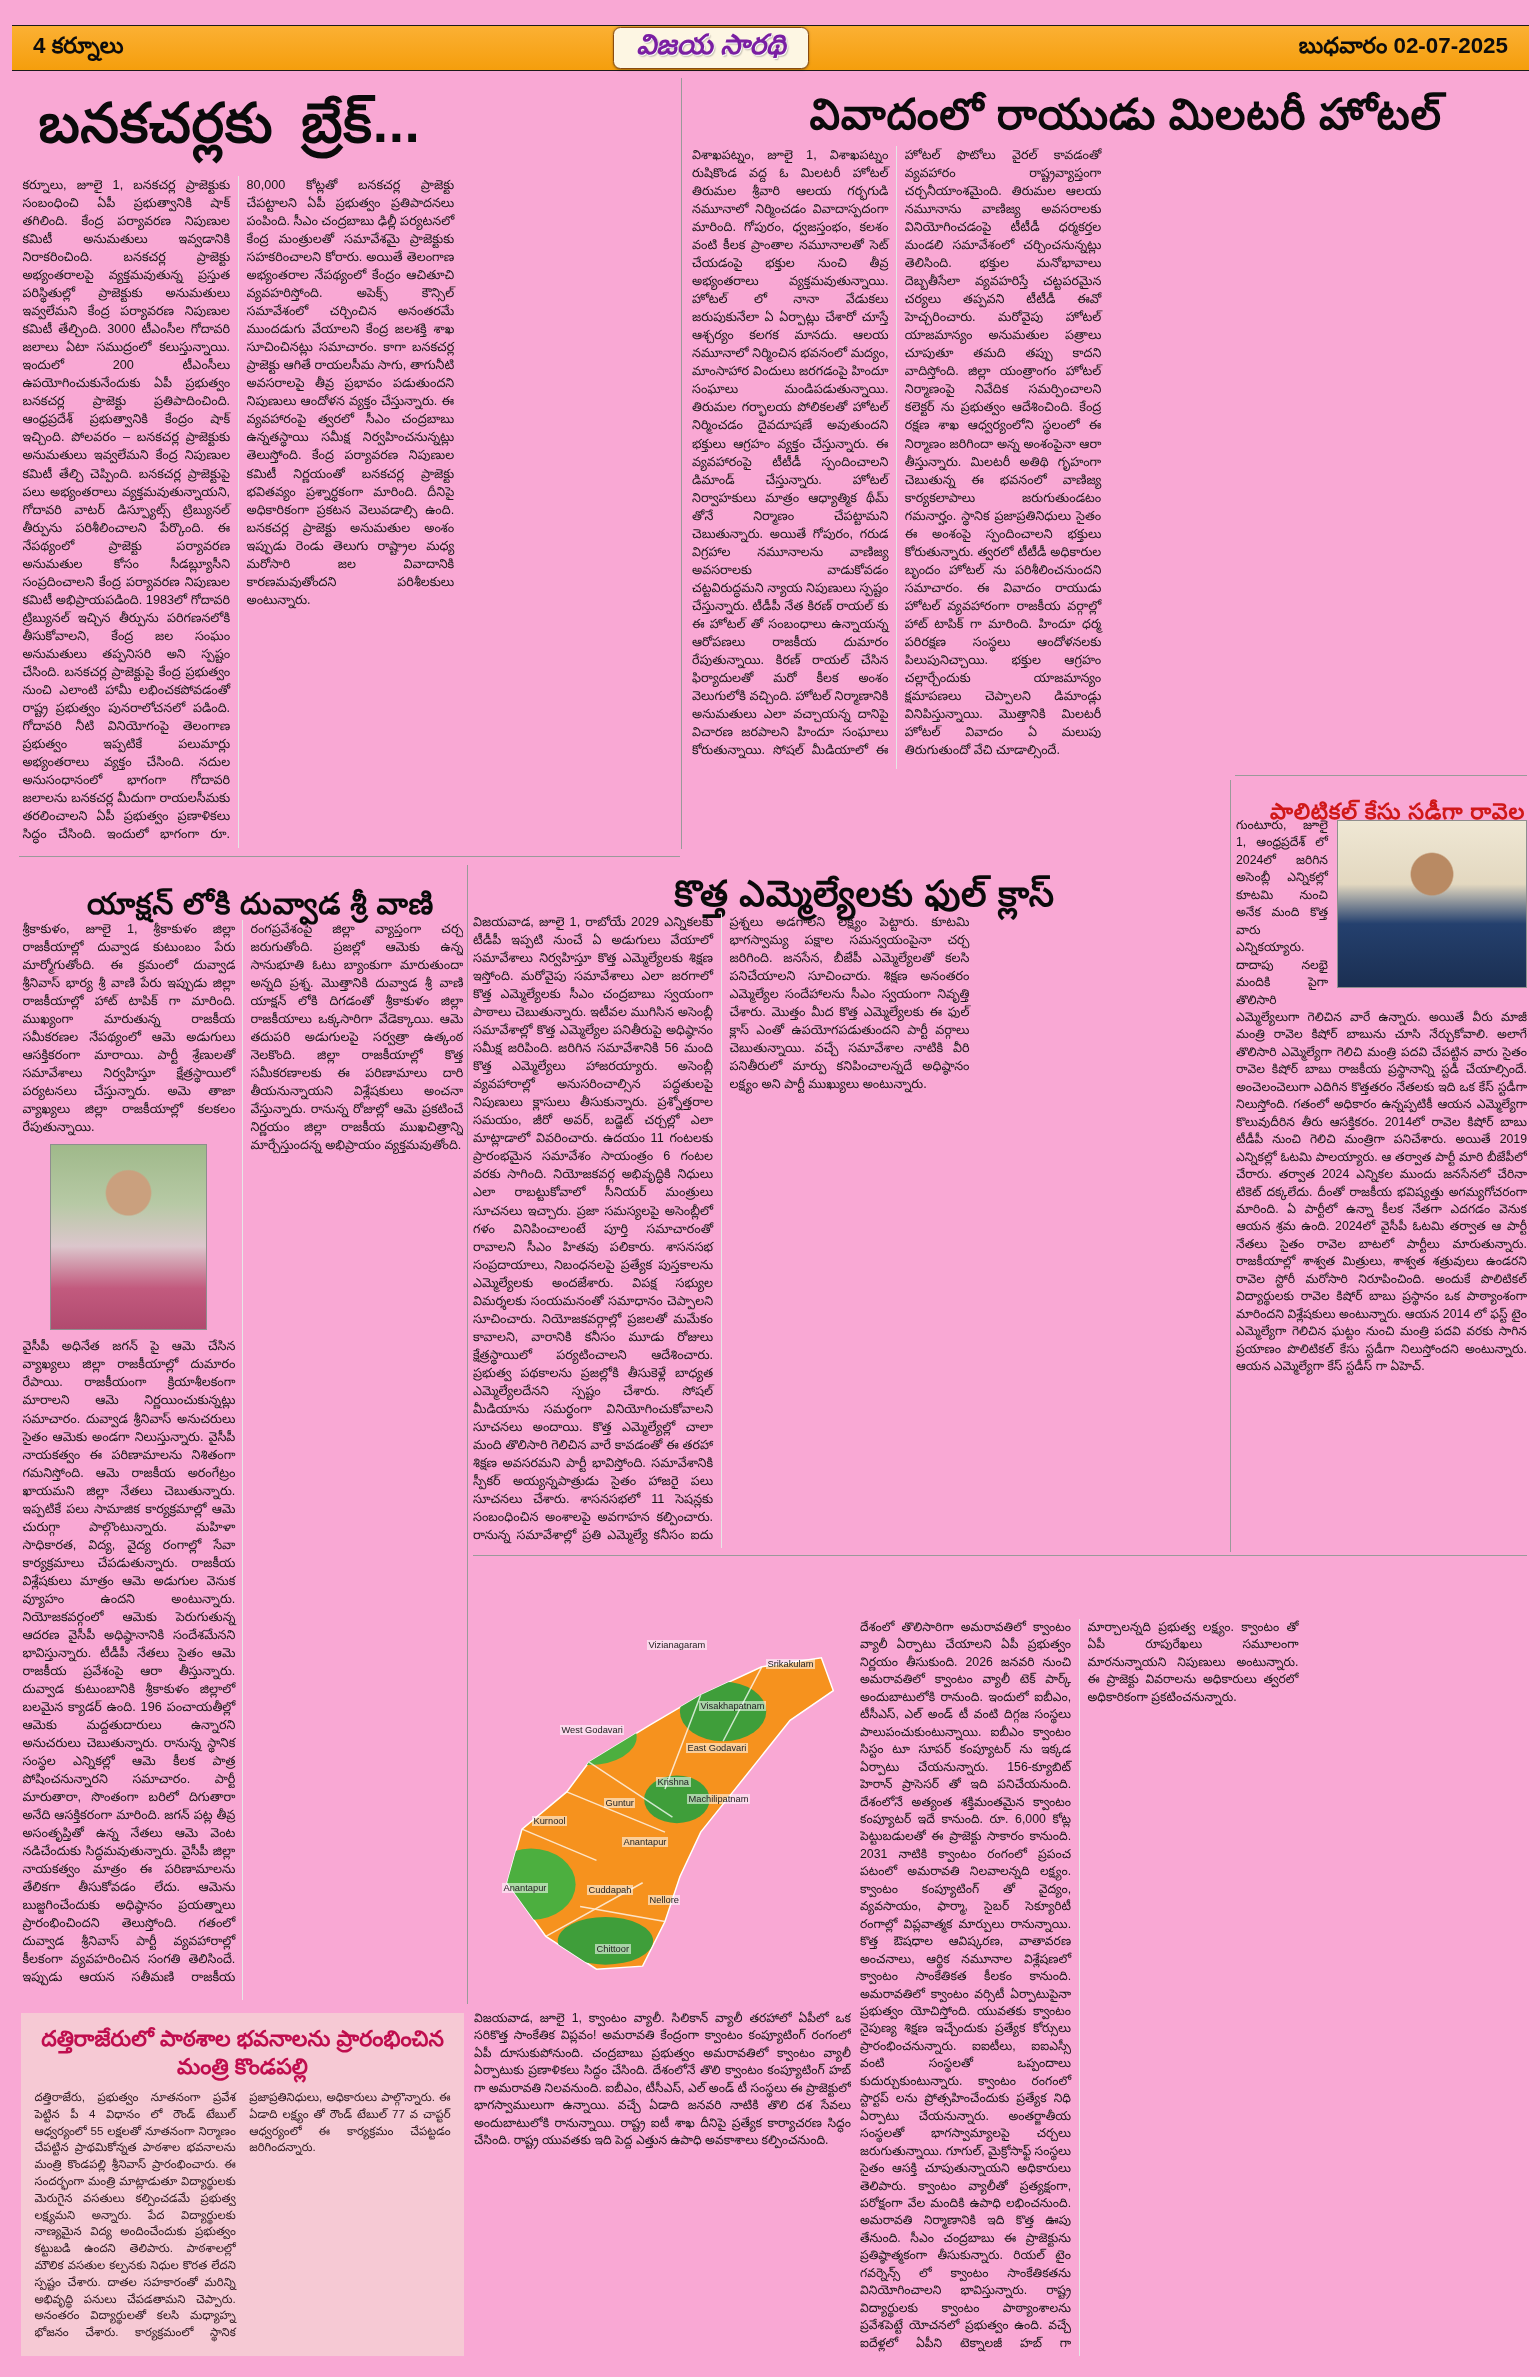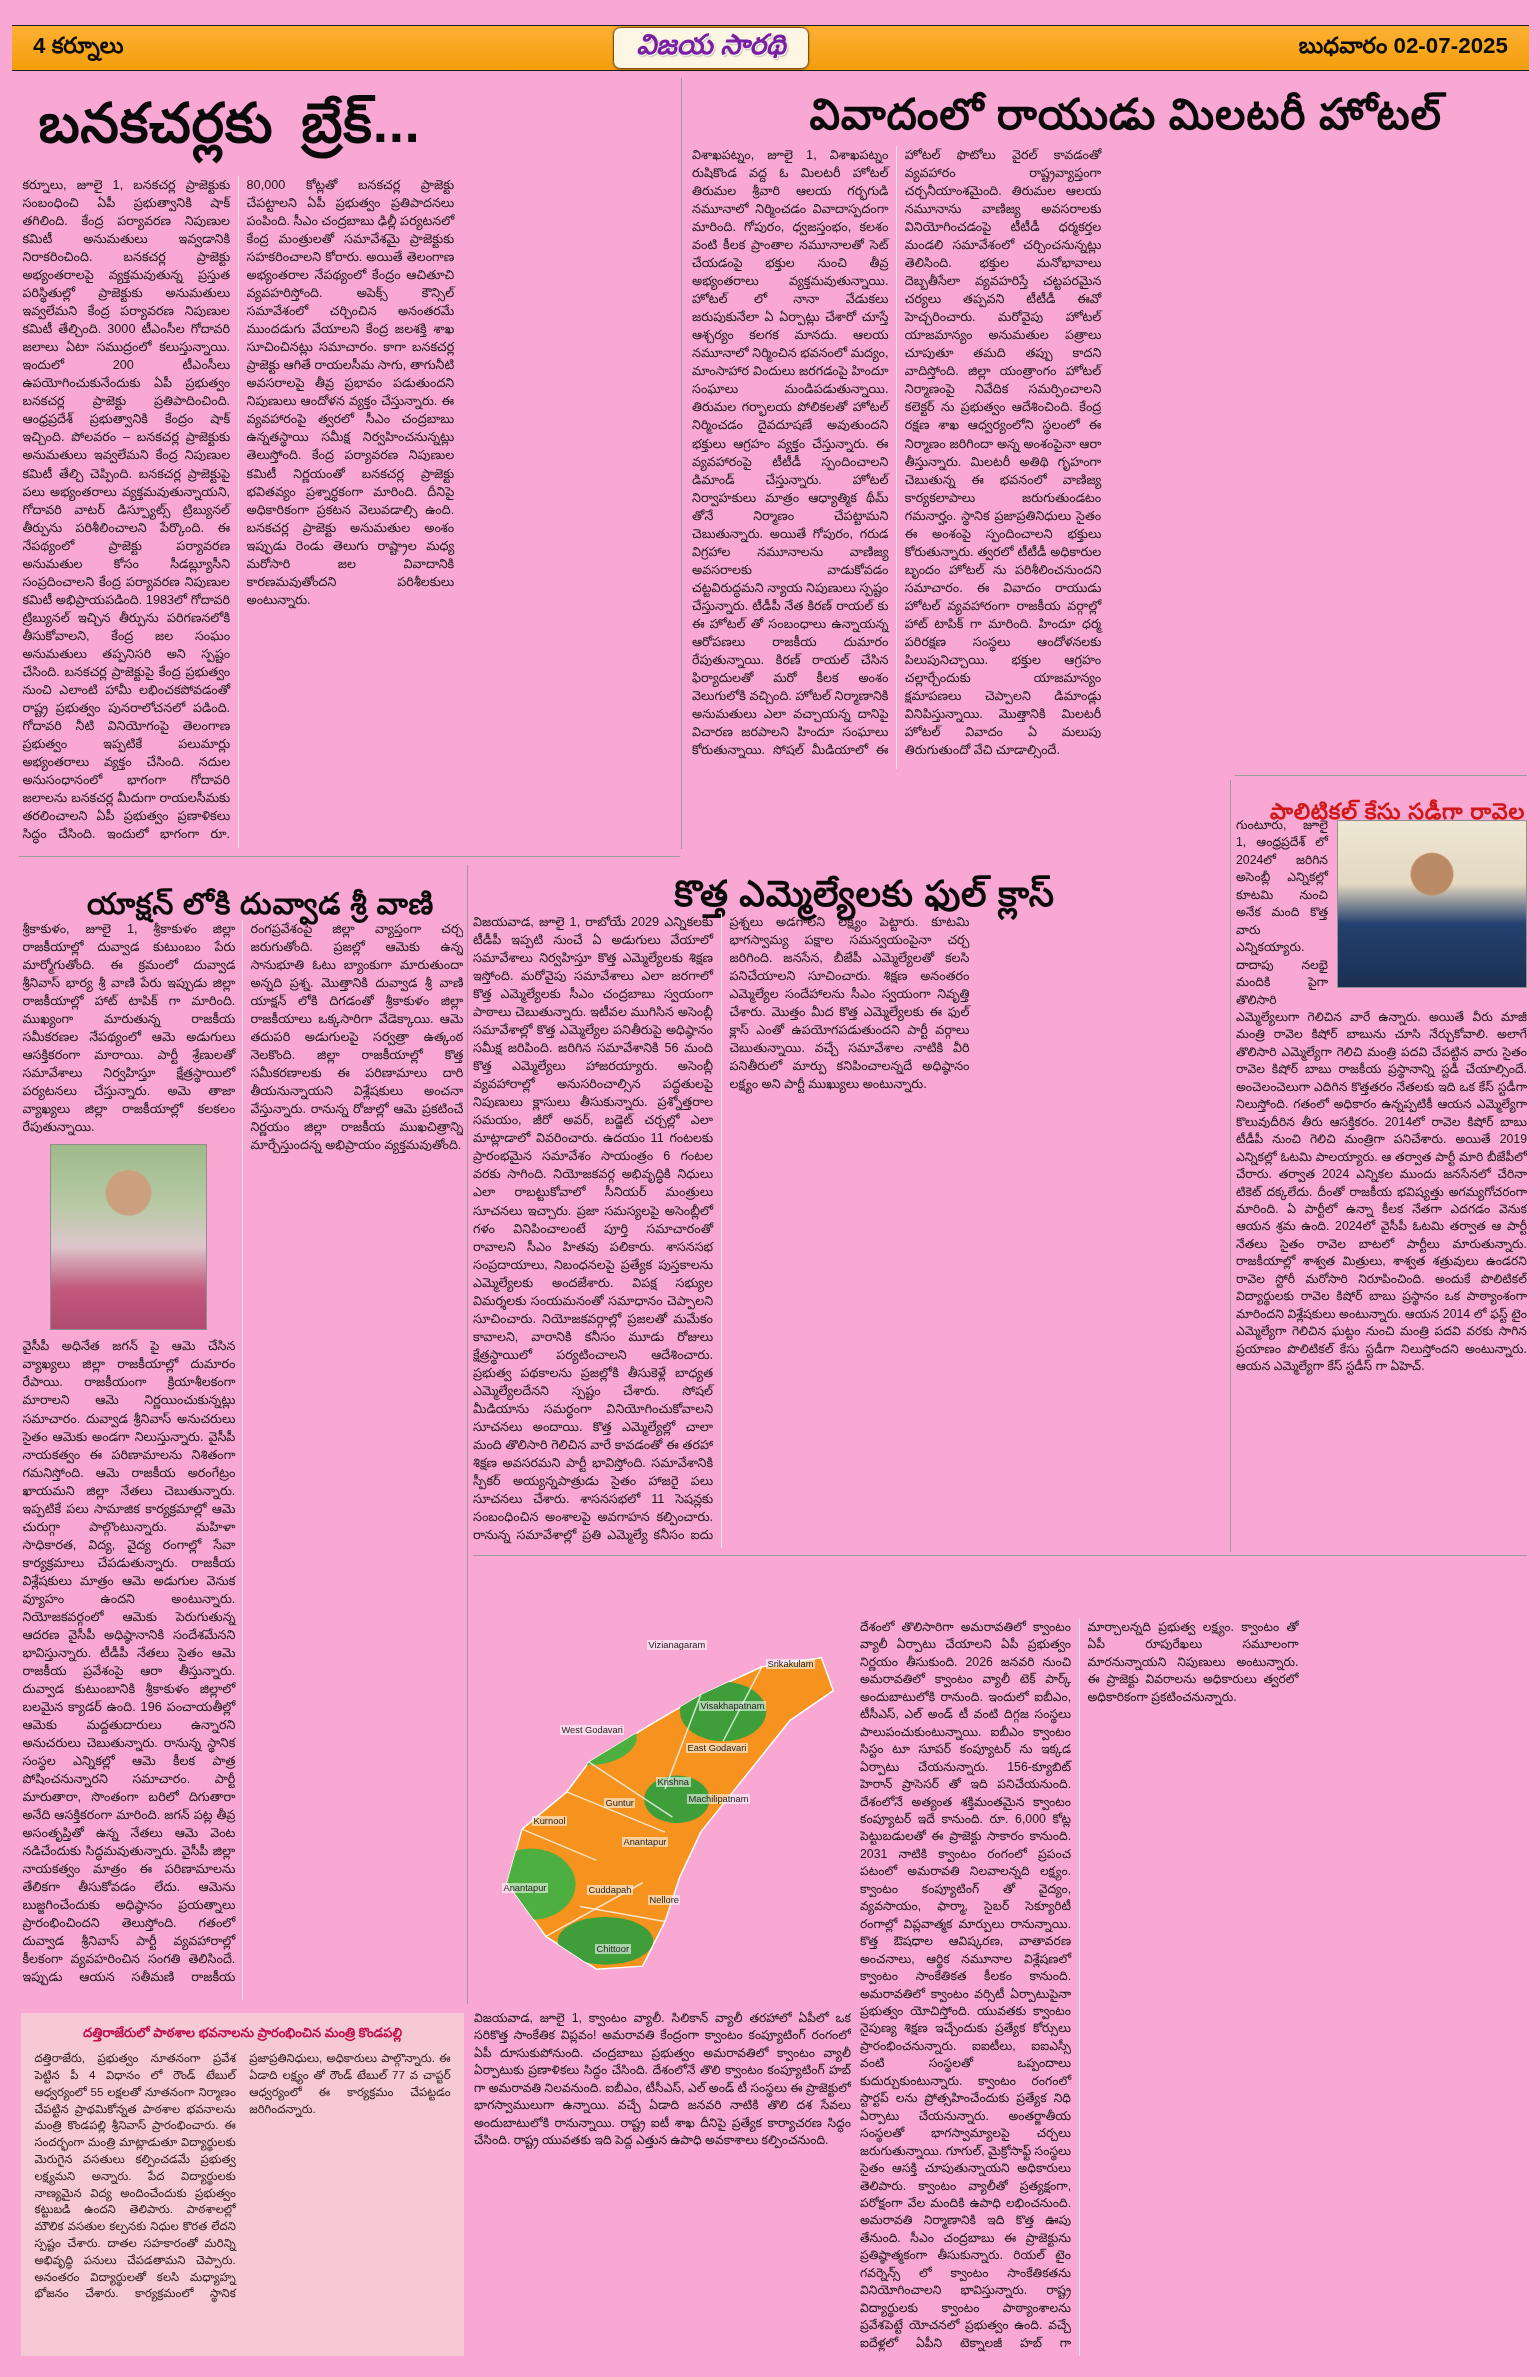--- a/index.html
+++ b/index.html
@@ -27,21 +27,21 @@
   
   .photo{border:0.7px solid #8e8e8e;box-sizing:border-box;}
   .photo-woman{display:block;width:157px;height:186px;margin:7.5px auto;background:radial-gradient(circle at 50% 26%,#caa07e 0 14%,rgba(0,0,0,0) 15%),linear-gradient(180deg,#9fb98a 0%,#b7c9a5 32%,#dcc6cc 55%,#c25a7e 78%,#b14a6f 100%);}
   .photo-man{float:right;width:190px;height:168px;margin:3px 0 7.5px 9px;background:radial-gradient(circle at 50% 32%,#b98a63 0 14%,rgba(0,0,0,0) 15%),linear-gradient(180deg,#efe7d4 0%,#e3d8c0 38%,#24406e 62%,#1b2f52 100%);}
   
   .map-wrap{position:absolute;left:477px;top:1637px;width:373px;height:358px;}
   .map-wrap svg{position:absolute;left:0;top:0;}
   .map-label{position:absolute;font-size:9.3px;font-weight:normal;color:#222;background:rgba(255,255,255,.55);padding:0 1.5px;white-space:nowrap;}
   
   .pink-box{position:absolute;left:21px;top:2013px;width:443px;height:343px;background:#f6c9d4;box-sizing:border-box;padding:12px 13.4px;}
-  .pink-headline{margin:0 0 9px 0;font-size:13px;font-weight:800;color:#bf0d4e;line-height:1.25;text-align:center;}
+  .pink-headline{margin:0 0 9px 0;font-size:22px;font-weight:800;color:#bf0d4e;line-height:1.25;text-align:center;}
   .pink-body{font-size:11.6px;line-height:1.45;text-align:justify;column-count:2;column-gap:13.4px;column-fill:auto;height:262px;overflow:hidden;color:#27141a;}
 </style>
 </head>
 <body>
 
 <div class="page">
 
   <div class="header-bar">
     <div class="page-label">4 కర్నూలు</div>
     <div class="masthead">

